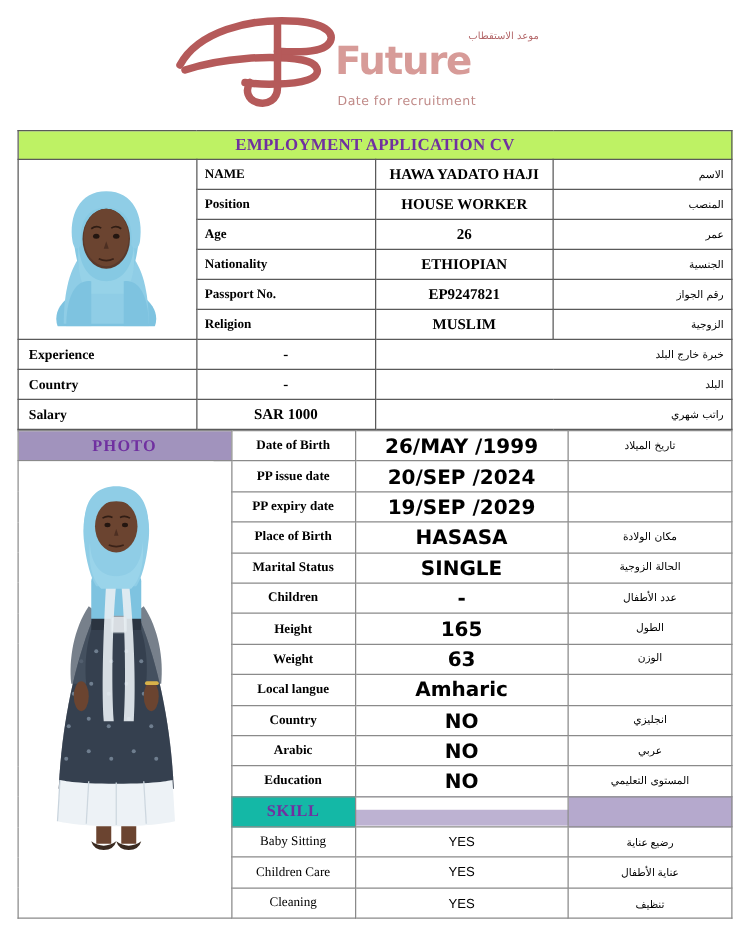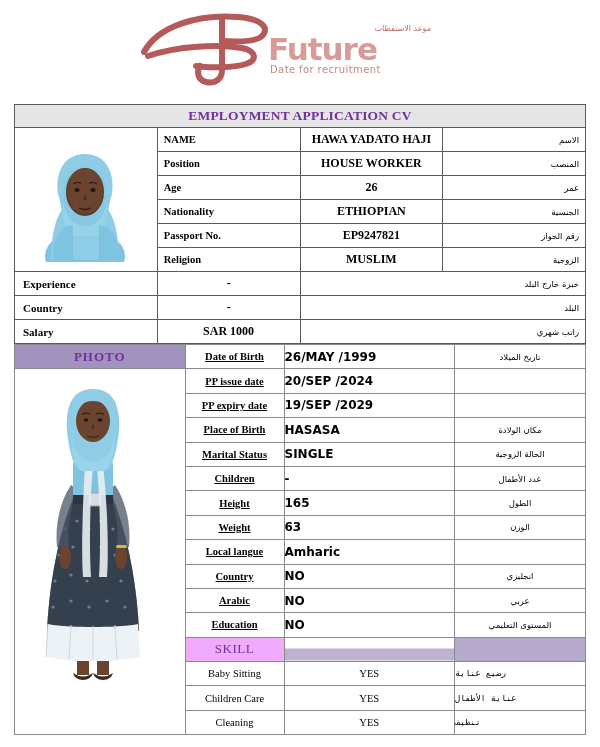--- a/index.html
+++ b/index.html
@@ -7,54 +7,54 @@
   .page{position:relative;width:600px;height:747px;background:#fff;}
 
   
   .logo-band{position:absolute;left:0;top:0;width:600px;height:100px;}
   .logo-mark{position:absolute;left:138px;top:8px;width:140px;height:82px;}
   .logo-word{position:absolute;left:268px;top:22px;width:165px;height:56px;}
   .fut-text{position:absolute;left:0;top:12px;font-family:"DejaVu Sans",sans-serif;
     font-size:31px;letter-spacing:-1px;color:#d79b98;font-weight:700;line-height:1;}
   .fut-ar{position:absolute;right:2px;top:2px;font-size:8px;color:#b4686a;
     font-family:"DejaVu Sans",sans-serif;direction:rtl;}
-  .fut-tag{position:absolute;left:2px;top:42px;font-family:"DejaVu Sans",sans-serif;
+  .fut-tag{position:absolute;left:2px;top:54px;font-family:"DejaVu Sans",sans-serif;
     font-size:10px;color:#c08a88;letter-spacing:.4px;white-space:nowrap;}
 
   
   .t1{position:absolute;left:14px;top:104px;width:572px;border:1.6px solid #3a3a3a;
       border-collapse:collapse;table-layout:fixed;background:#fff;}
   .t1 td{border:1px solid #5a5a5a;padding:0;height:23px;vertical-align:middle;}
-  .title-cell{background:#e5e5e5;color:#7030a0;font-weight:bold;font-size:13.5px;
+  .title-cell{background:#bef264;color:#7030a0;font-weight:bold;font-size:13.5px;
      text-align:center;letter-spacing:.2px;height:22px !important;}
   .photo-cell{width:158px;text-align:center;vertical-align:middle;padding:2px 0 !important;}
   .lbl{width:102px;padding-left:6px !important;font-weight:bold;font-size:10.5px;}
   .val{text-align:center;font-weight:bold;font-size:12px;}
   .ar{width:116px;text-align:right;padding-right:6px !important;font-size:8.5px;
       direction:rtl;font-family:"DejaVu Sans",sans-serif;}
   .lbl-wide{padding-left:8px !important;font-weight:bold;font-size:11px;}
 
   
   .t2{position:absolute;left:14px;top:344px;width:572px;border-collapse:collapse;
       table-layout:fixed;background:#fff;border:1px solid #8a8a8a;}
   .t2 td{border:1px solid #8a8a8a;padding:0;height:23.4px;vertical-align:middle;}
   .photo2-cell{width:158px;vertical-align:top;padding:0 !important;background:#fff;}
   .photo-head{background:#a193bd;color:#7030a0;font-weight:bold;font-size:13px;
      text-align:center;height:21px !important;letter-spacing:1px;}
-  .l2{width:98px;text-align:center;font-weight:bold;font-size:10.5px;text-decoration:underline;}
-  .v2{font-weight:bold;font-size:12px;font-family:"DejaVu Sans",sans-serif;}
+  .l2{width:98px;text-align:center;font-weight:bold;font-size:10.5px;}
+  .v2{text-align:center;font-weight:bold;font-size:16px;font-family:"DejaVu Sans",sans-serif;}
   .a2{width:130px;text-align:center;font-size:8.5px;direction:rtl;
       font-family:"DejaVu Sans",sans-serif;}
-  .skill-lbl{background:#f0abfc;color:#7030a0;font-weight:normal;font-size:13px;
+  .skill-lbl{background:#14b8a6;color:#7030a0;font-weight:bold;font-size:13px;
       text-align:center;letter-spacing:.5px;}
   .skill-mid{background:linear-gradient(to bottom,#ffffff 0%,#ffffff 46%,#bdb2d2 46%,#bdb2d2 100%);}
   .skill-ar{background:#b5a9cd;}
   .sk-l{text-align:center;font-size:10.5px;font-weight:normal;}
-  .sk-v{text-align:center;font-size:10.5px;font-weight:normal;font-family:Liberation Serif, serif;}
-  .sk-a{text-align:left;font-size:8.5px;direction:rtl;font-family:Liberation Mono, monospace;}
+  .sk-v{text-align:center;font-size:10.5px;font-weight:normal;font-family:Liberation Sans, sans-serif;}
+  .sk-a{text-align:center;font-size:8.5px;direction:rtl;font-family:Liberation Serif, serif;}
 
   .ph-wrap{position:relative;width:100%;height:100%;}
 </style>
 </head>
 <body>
 
 <div class="page">
 
   <div class="logo-band">
 

